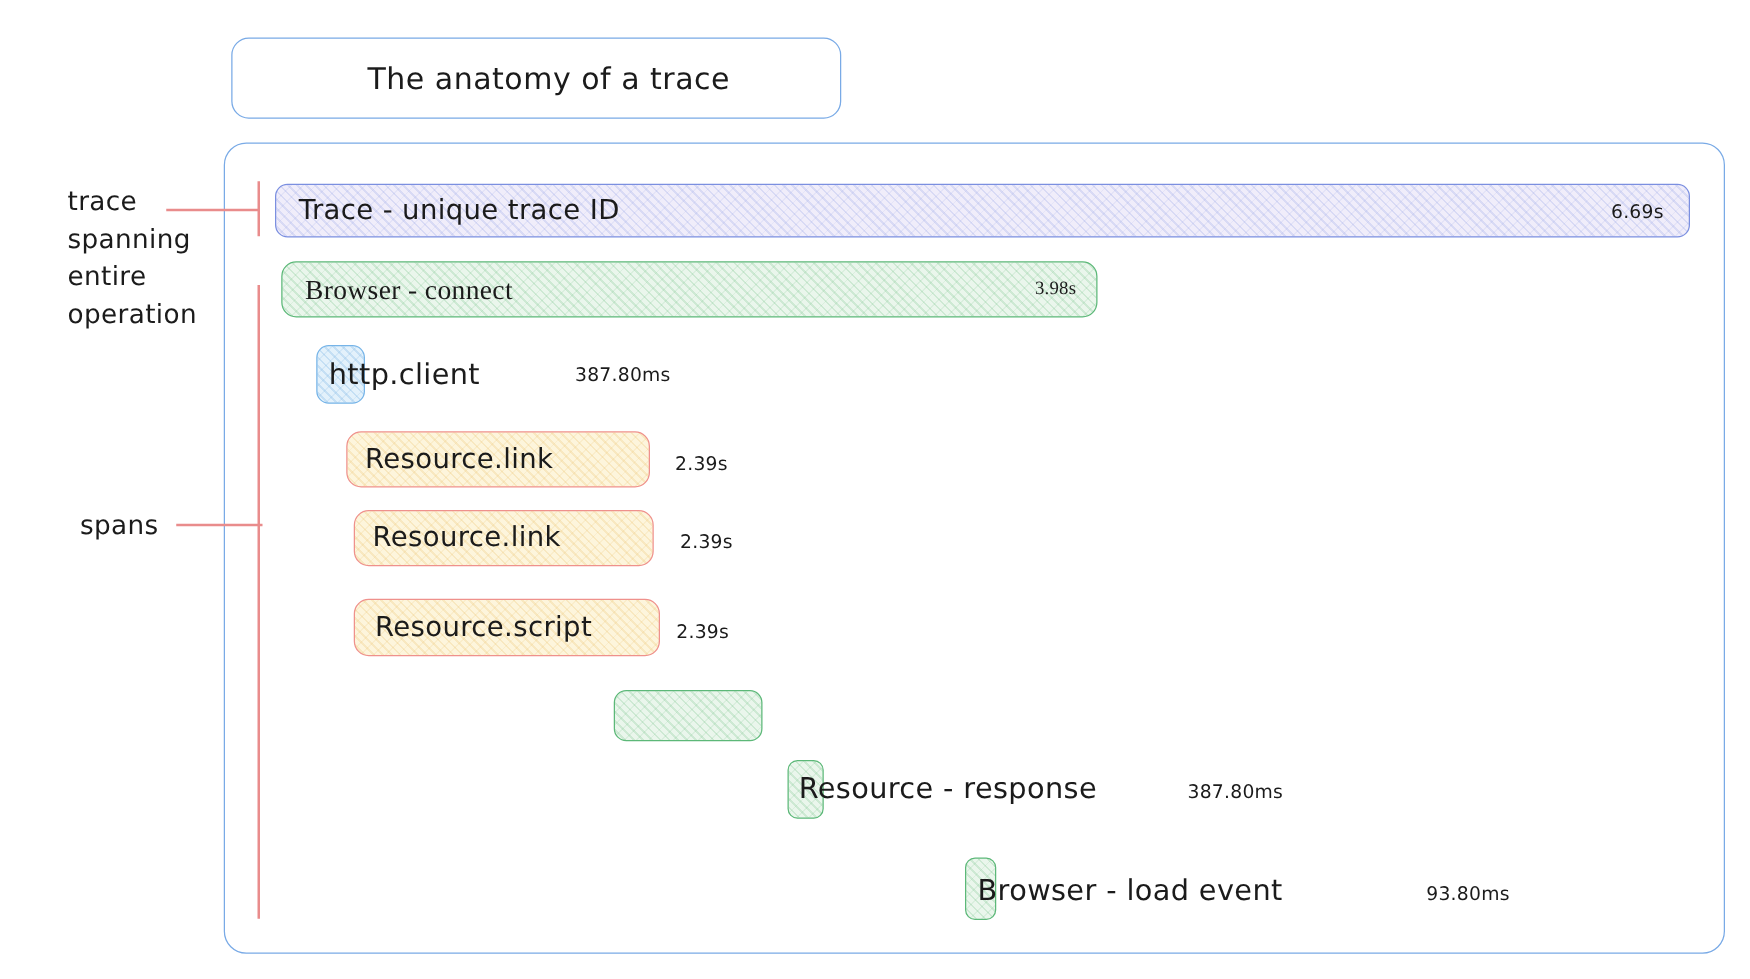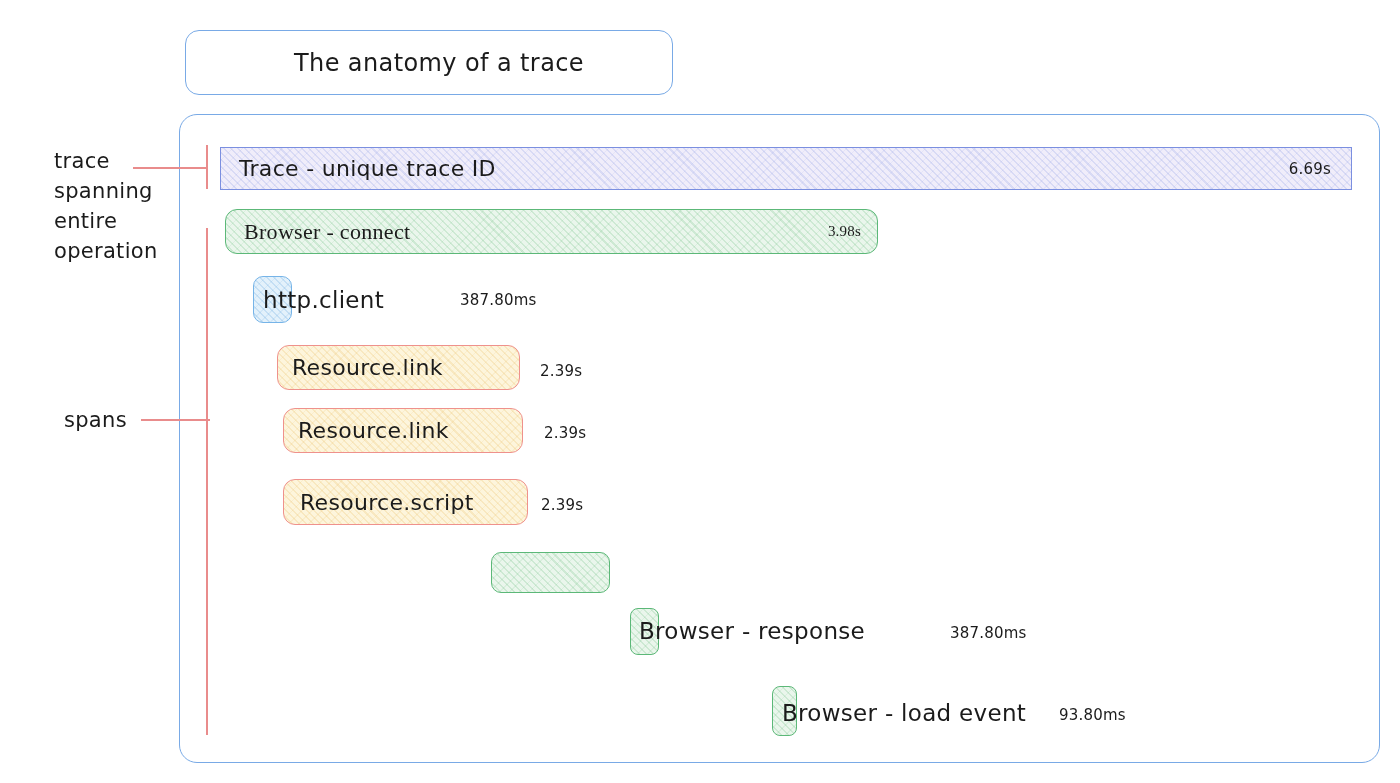--- a/index.html
+++ b/index.html
@@ -71,21 +71,21 @@
     <div>entire</div>
     <div>operation</div>
   </div>
   <div class="abs annotation" style="left:64px;top:405px;">spans</div>
 
   <div class="abs redline" style="left:133px;top:167px;width:74px;height:2px;"></div>
   <div class="abs redline" style="left:206px;top:145px;width:2px;height:44px;"></div>
   <div class="abs redline" style="left:141px;top:419px;width:69px;height:2px;"></div>
   <div class="abs redline" style="left:206px;top:228px;width:2px;height:507px;"></div>
 
-  <div class="abs sketch fill-trace" style="left:220px;top:147px;width:1132px;height:43px;border-radius:0;">
+  <div class="abs sketch fill-trace" style="left:220px;top:147px;width:1132px;height:43px;border-radius:10px;">
     <div class="bar-inner" style="padding:0 20px 0 18px;">
       <span class="label">Trace - unique trace ID</span>
       <span class="duration">6.69s</span>
     </div>
   </div>
 
   <div class="abs sketch fill-green" style="left:225px;top:209px;width:653px;height:45px;font-family:Liberation Serif, serif;">
     <div class="bar-inner" style="padding:0 16px 0 18px;">
       <span class="label">Browser - connect</span>
       <span class="duration">3.98s</span>
@@ -113,20 +113,20 @@
   <div class="abs sketch fill-yellow" style="left:283px;top:479px;width:245px;height:46px;">
     <div class="bar-inner" style="padding:0 14px 0 16px;">
       <span class="label">Resource.script</span>
     </div>
   </div>
   <div class="abs duration" style="left:541px;top:496px;">2.39s</div>
 
   <div class="abs sketch fill-green" style="left:491px;top:552px;width:119px;height:41px;border-radius:10px;"></div>
 
   <div class="abs sketch fill-green" style="left:630px;top:608px;width:29px;height:47px;border-radius:8px;"></div>
-  <div class="abs label-lg" style="left:639px;top:618px;">Browser - response</div>
+  <div class="abs label-lg" style="left:639px;top:618px;">Resource - response</div>
   <div class="abs duration" style="left:950px;top:624px;">387.80ms</div>
 
   <div class="abs sketch fill-green" style="left:772px;top:686px;width:25px;height:50px;border-radius:8px;"></div>
   <div class="abs label-lg" style="left:782px;top:700px;">Browser - load event</div>
-  <div class="abs duration" style="left:1059px;top:706px;">93.80ms</div>
+  <div class="abs duration" style="left:1141px;top:706px;">93.80ms</div>
 
 </div>
 
 </body></html>

